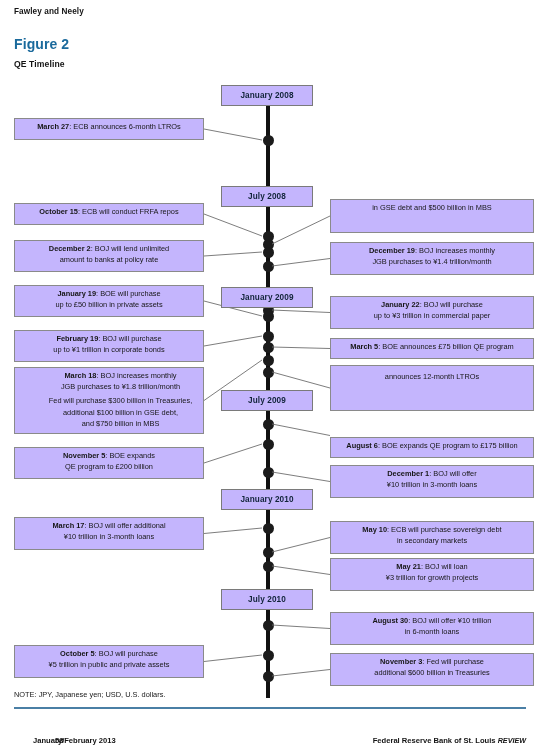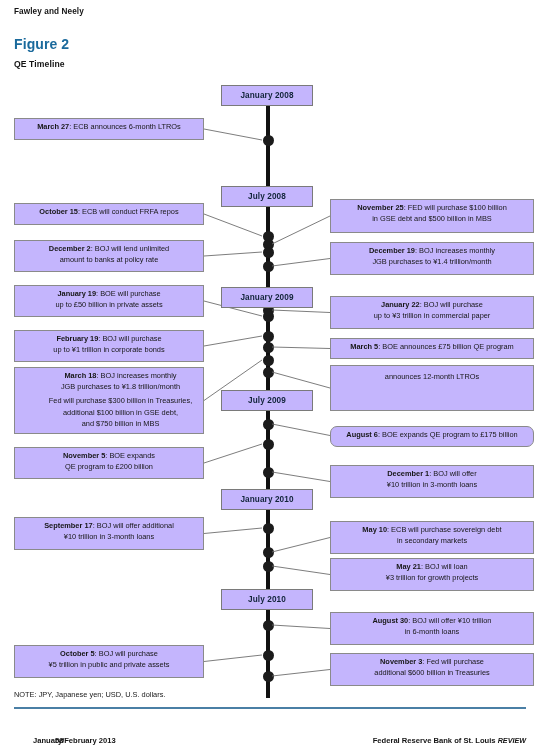--- a/index.html
+++ b/index.html
@@ -182,21 +182,20 @@
       <div class="dot" style="top: 670.5px;"></div>
     </div>
   <div id="boxes">
       <div class="ebox left" style="top: 118px; height: 22px;">
         <div class="ln"><b>March 27</b>: ECB announces 6-month LTROs</div>
       </div>
       <div class="ebox left" style="top: 203px; height: 22px;">
         <div class="ln"><b>October 15</b>: ECB will conduct FRFA repos</div>
       </div>
       <div class="ebox right" style="top: 199px; height: 34px;">
-        <div class="ln"><b>November 25</b>: FED will purchase $100 billion</div>
         <div class="ln">in GSE debt and $500 billion in MBS</div>
       </div>
       <div class="ebox left" style="top: 240px; height: 32px;">
         <div class="ln"><b>December 2</b>: BOJ will lend unlimited</div>
         <div class="ln">amount to banks at policy rate</div>
       </div>
       <div class="ebox right" style="top: 242px; height: 33px;">
         <div class="ln"><b>December 19</b>: BOJ increases monthly</div>
         <div class="ln">JGB purchases to ¥1.4 trillion/month</div>
       </div>
@@ -220,33 +219,33 @@
         <div class="ln">JGB purchases to ¥1.8 trillion/month</div>
         <div class="gap"></div>
         <div class="ln">Fed will purchase $300 billion in Treasuries,</div>
         <div class="ln">additional $100 billion in GSE debt,</div>
         <div class="ln">and $750 billion in MBS</div>
       </div>
       <div class="ebox right" style="top: 365px; height: 46px;">
         <div class="gap"></div>
         <div class="ln">announces 12-month LTROs</div>
       </div>
-      <div class="ebox right" style="top: 426px; height: 21px; border-radius: 7px;">
+      <div class="ebox right" style="top: 437px; height: 21px;">
         <div class="ln"><b>August 6</b>: BOE expands QE program to £175 billion</div>
       </div>
       <div class="ebox left" style="top: 447px; height: 32px;">
         <div class="ln"><b>November 5</b>: BOE expands</div>
         <div class="ln">QE program to £200 billion</div>
       </div>
       <div class="ebox right" style="top: 465px; height: 33px;">
         <div class="ln"><b>December 1</b>: BOJ will offer</div>
         <div class="ln">¥10 trillion in 3-month loans</div>
       </div>
       <div class="ebox left" style="top: 517px; height: 33px;">
-        <div class="ln"><b>September 17</b>: BOJ will offer additional</div>
+        <div class="ln"><b>March 17</b>: BOJ will offer additional</div>
         <div class="ln">¥10 trillion in 3-month loans</div>
       </div>
       <div class="ebox right" style="top: 521px; height: 33px;">
         <div class="ln"><b>May 10</b>: ECB will purchase sovereign debt</div>
         <div class="ln">in secondary markets</div>
       </div>
       <div class="ebox right" style="top: 558px; height: 33px;">
         <div class="ln"><b>May 21</b>: BOJ will loan</div>
         <div class="ln">¥3 trillion for growth projects</div>
       </div>

